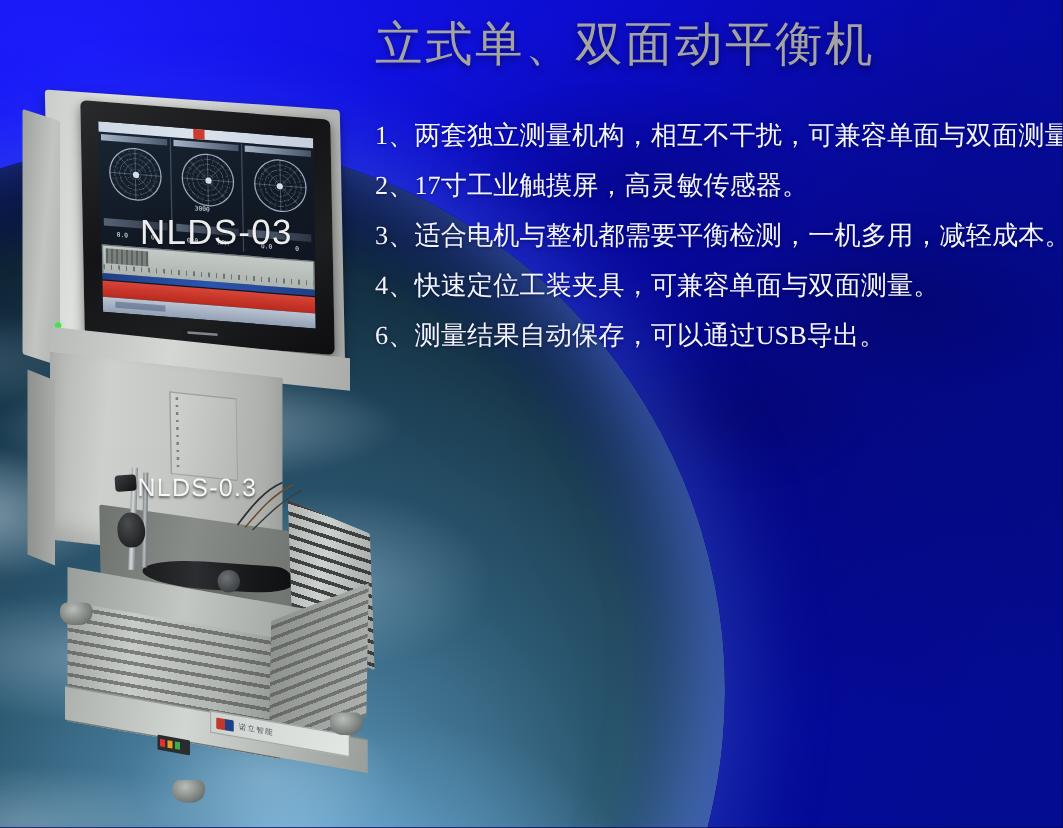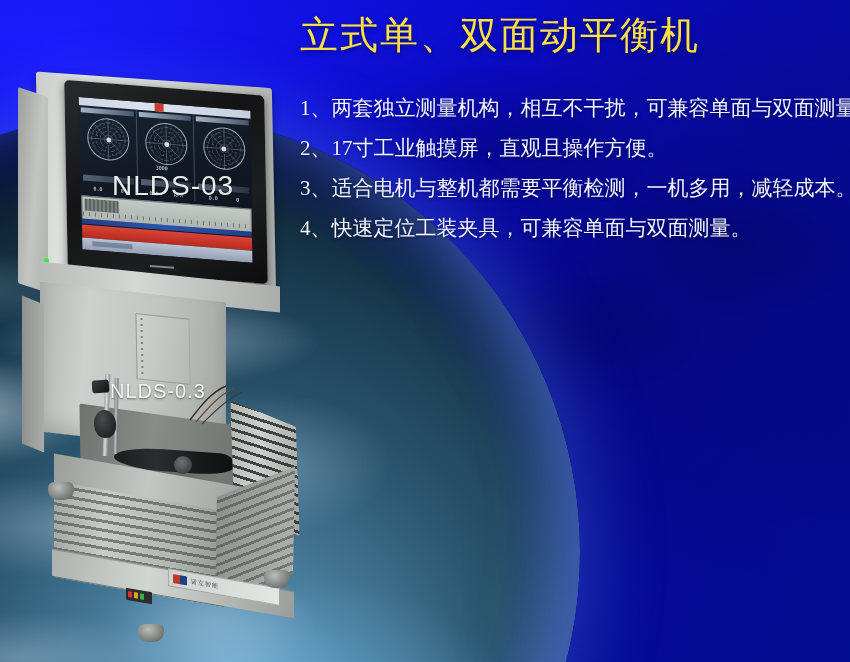--- a/index.html
+++ b/index.html
@@ -424,21 +424,21 @@
     pointer-events: none;
   }
   .wm-screen { left: 112px; top: 170px; font-size: 28px; }
   .wm-body   { left: 110px; top: 380px; font-size: 20px; }
 
   
   .title {
     position: absolute;
     left: 300px; top: 10px;
     font-size: 38px;
-    color: #fde047;
+    color: #a3a3a3;
     letter-spacing: 2px;
     text-shadow: 0 2px 5px rgba(0,0,30,0.55);
     white-space: nowrap;
   }
   .bullets {
     position: absolute;
     left: 300px; top: 88px;
     width: 548px;
   }
   .bullet {
@@ -556,18 +556,19 @@
     <div class="foot foot-c"></div>
   </div>
 
   <div class="wm wm-screen">NLDS-03</div>
   <div class="wm wm-body">NLDS-0.3</div>
 
   <div class="title">立式单、双面动平衡机</div>
 
   <div class="bullets">
     <div class="bullet"><span>1、</span><span>两套独立测量机构，相互不干扰，可兼容单面与双面测量。</span></div>
-    <div class="bullet"><span>2、</span><span>17寸工业触摸屏，直观且操作方便。</span></div>
+    <div class="bullet"><span>2、</span><span>17寸工业触摸屏，高灵敏传感器。</span></div>
     <div class="bullet"><span>3、</span><span>适合电机与整机都需要平衡检测，一机多用，减轻成本。</span></div>
     <div class="bullet"><span>4、</span><span>快速定位工装夹具，可兼容单面与双面测量。</span></div>
+    <div class="bullet"><span>6、</span><span>测量结果自动保存，可以通过USB导出。</span></div>
   </div>
 
 </div>
 
 </body></html>

